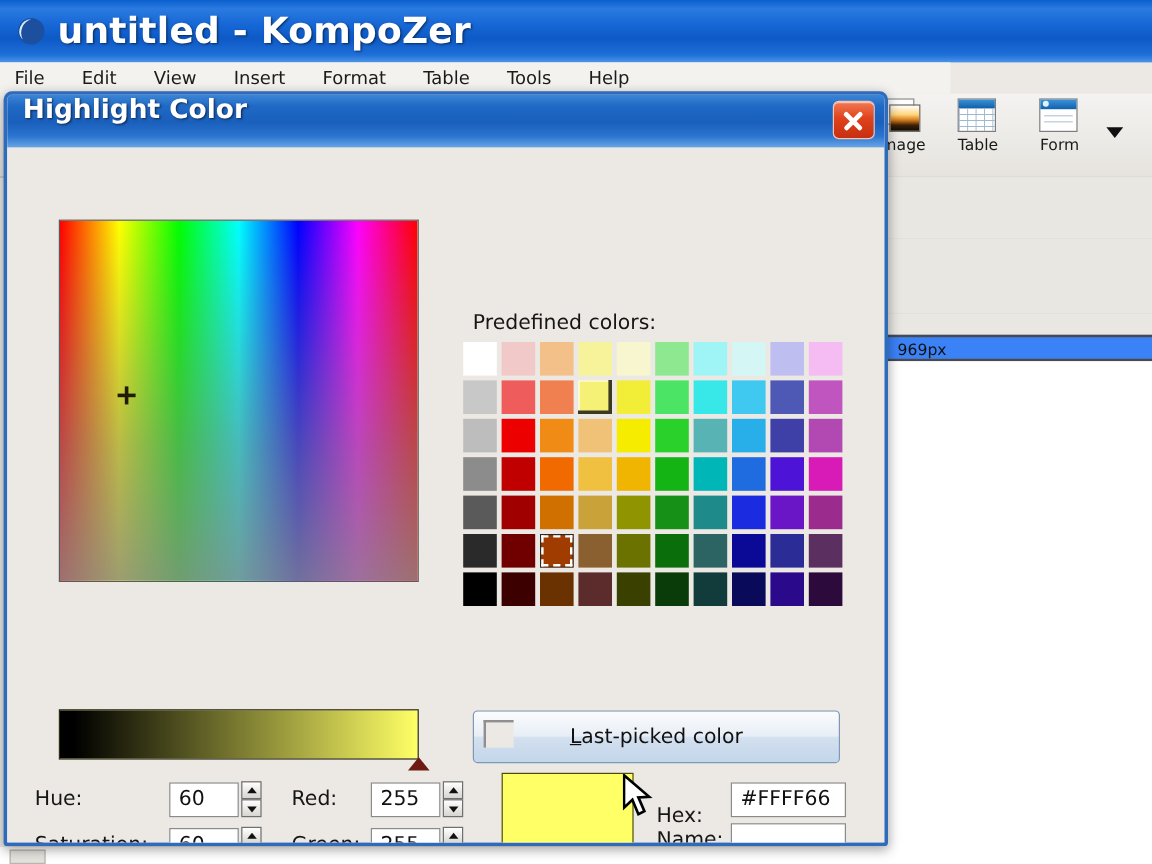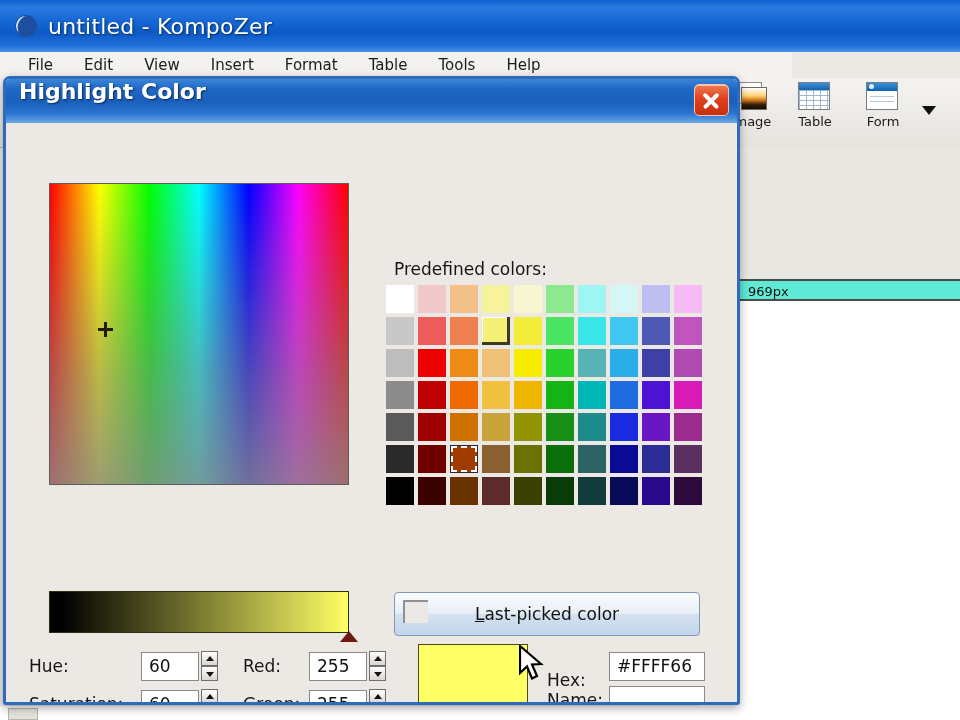--- a/index.html
+++ b/index.html
@@ -12,27 +12,27 @@
 
   
   #app-window{position:absolute;left:0;top:0;width:960px;height:706px;background:#ece9e4;}
   #app-titlebar{
     position:absolute;left:0;top:0;width:960px;height:52px;
     background:linear-gradient(to bottom,#0a5fce 0%,#2a7ae0 14%,#1667d6 40%,#0d59c6 62%,#1f6fd8 88%,#4b95e8 100%);
     display:flex;align-items:center;
   }
   #app-icon{width:24px;height:24px;margin-left:14px;margin-right:10px;position:relative;}
   #app-titletext{
-    color:#ffffff;font-size:22px;font-weight:normal;letter-spacing:.2px;
+    color:#ffffff;font-size:30px;font-weight:bold;letter-spacing:.2px;
     text-shadow:1px 1px 2px rgba(0,0,0,.55);
     font-family:"DejaVu Sans","Liberation Sans",sans-serif;
   }
   #app-menubar{
     position:absolute;left:0;top:52px;width:792px;height:26px;
-    background:#f3f2ef;display:flex;align-items:center;padding-left:28px;box-sizing:border-box;
+    background:#f3f2ef;display:flex;align-items:center;padding-left:12px;box-sizing:border-box;
   }
   #app-menubar .mi{font-size:15px;color:#1b1b1b;margin-right:31px;white-space:nowrap;}
 
   #app-toolbar{
     position:absolute;left:0;top:78px;width:960px;height:69px;
     background:linear-gradient(to bottom,#f4f3f1,#e6e3de);
     border-bottom:1px solid #bfbcb6;
   }
   .tb-btn{position:absolute;top:4px;width:66px;text-align:center;}
   .tb-ico{width:34px;height:30px;margin:0 auto;position:relative;}
@@ -60,21 +60,21 @@
   .ico-form{width:32px;height:28px;position:relative;background:#fff;border:1px solid #7d7d7d;box-sizing:border-box;}
   .ico-form .hd{position:absolute;left:0;top:0;right:0;height:8px;background:linear-gradient(to bottom,#3b92d8,#1161ac);}
   .ico-form .dot{position:absolute;left:2px;top:1px;width:5px;height:5px;border-radius:50%;background:#dff0ff;}
   .ico-form .ln{position:absolute;left:3px;right:3px;height:1px;background:#b9c8d6;}
 
   
   .bg-rule{position:absolute;left:700px;width:260px;height:1px;background:#c5c2bc;}
   #bg-area1{position:absolute;left:700px;top:147px;width:260px;height:52px;background:#e9e7e2;}
   #bg-area2{position:absolute;left:700px;top:199px;width:260px;height:62px;background:#e9e7e2;}
   #bg-area3{position:absolute;left:700px;top:261px;width:260px;height:18px;background:#e9e7e2;}
-  #bg-ruler{position:absolute;left:700px;top:279px;width:260px;height:22px;background:#5eead4;
+  #bg-ruler{position:absolute;left:700px;top:279px;width:260px;height:22px;background:#3b82f6;
     border-top:2px solid #4a4a4a;border-bottom:2px solid #4a4a4a;box-sizing:border-box;}
   #bg-ruler span{font-size:13px;color:#111;margin-left:48px;line-height:18px;display:inline-block;}
   #bg-canvas{position:absolute;left:700px;top:301px;width:260px;height:405px;background:#ffffff;}
   #bg-statusbar{position:absolute;left:0;top:706px;width:960px;height:14px;background:#ffffff;}
   #bg-status-cell{position:absolute;left:8px;top:708px;width:30px;height:12px;background:#e4e2dd;border:1px solid #b8b5af;box-sizing:border-box;}
 
   
   #dialog{
     position:absolute;left:3px;top:76px;width:737px;height:629px;
     border:3px solid #2f6bbd;border-radius:7px 7px 3px 3px;

